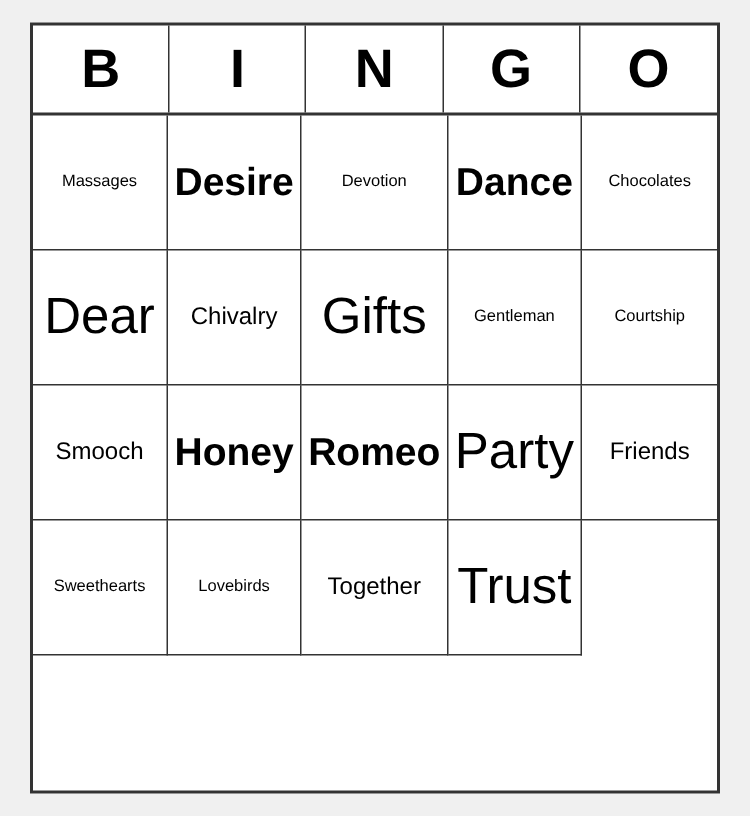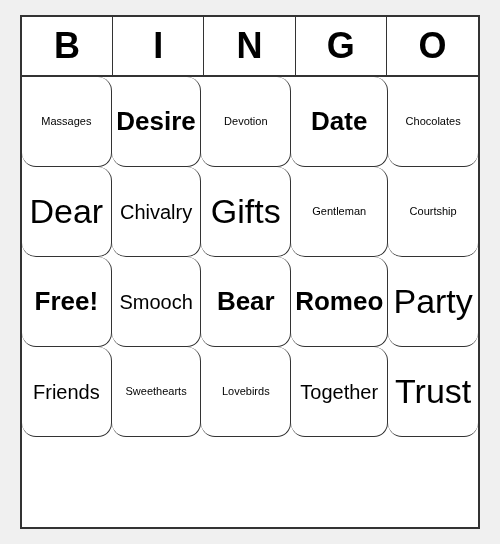--- a/index.html
+++ b/index.html
@@ -49,41 +49,40 @@
 
     .bingo-cell {
       border-right: 1px solid #333;
       border-bottom: 1px solid #333;
       display: flex;
       align-items: center;
       justify-content: center;
       text-align: center;
       padding: 6px 4px;
       min-height: 90px;
-      border-radius: 14px;
     }
 
     .bingo-cell:nth-child(5n) {
       border-right: none;
     }
 
     .bingo-cell:nth-child(n+21) {
       border-bottom: none;
     }
 
     .bingo-cell span {
       line-height: 1.2;
     }
 
     .size-small {
       font-size: 11px;
     }
 
     .size-medium {
-      font-size: 20px;
+      font-size: 16px;
     }
 
     .size-large {
       font-size: 26px;
       font-weight: bold;
     }
 
     .size-xlarge {
       font-size: 34px;
       font-weight: normal;
@@ -110,48 +109,45 @@
   <div class="bingo-cell">
         <span class="size-small">Massages</span>
       </div>
       <div class="bingo-cell">
         <span class="size-large">Desire</span>
       </div>
       <div class="bingo-cell">
         <span class="size-small">Devotion</span>
       </div>
       <div class="bingo-cell">
-        <span class="size-large">Date</span>
+        <span class="size-large">Dance</span>
       </div>
       <div class="bingo-cell">
         <span class="size-small">Chocolates</span>
       </div>
       <div class="bingo-cell">
         <span class="size-xlarge">Dear</span>
       </div>
       <div class="bingo-cell">
         <span class="size-medium">Chivalry</span>
       </div>
       <div class="bingo-cell">
         <span class="size-xlarge">Gifts</span>
       </div>
       <div class="bingo-cell">
         <span class="size-small">Gentleman</span>
       </div>
       <div class="bingo-cell">
         <span class="size-small">Courtship</span>
       </div>
       <div class="bingo-cell">
-        <span class="free-cell">Free!</span>
-      </div>
-      <div class="bingo-cell">
         <span class="size-medium">Smooch</span>
       </div>
       <div class="bingo-cell">
-        <span class="size-large">Bear</span>
+        <span class="size-large">Honey</span>
       </div>
       <div class="bingo-cell">
         <span class="size-large">Romeo</span>
       </div>
       <div class="bingo-cell">
         <span class="size-xlarge">Party</span>
       </div>
       <div class="bingo-cell">
         <span class="size-medium">Friends</span>
       </div>

